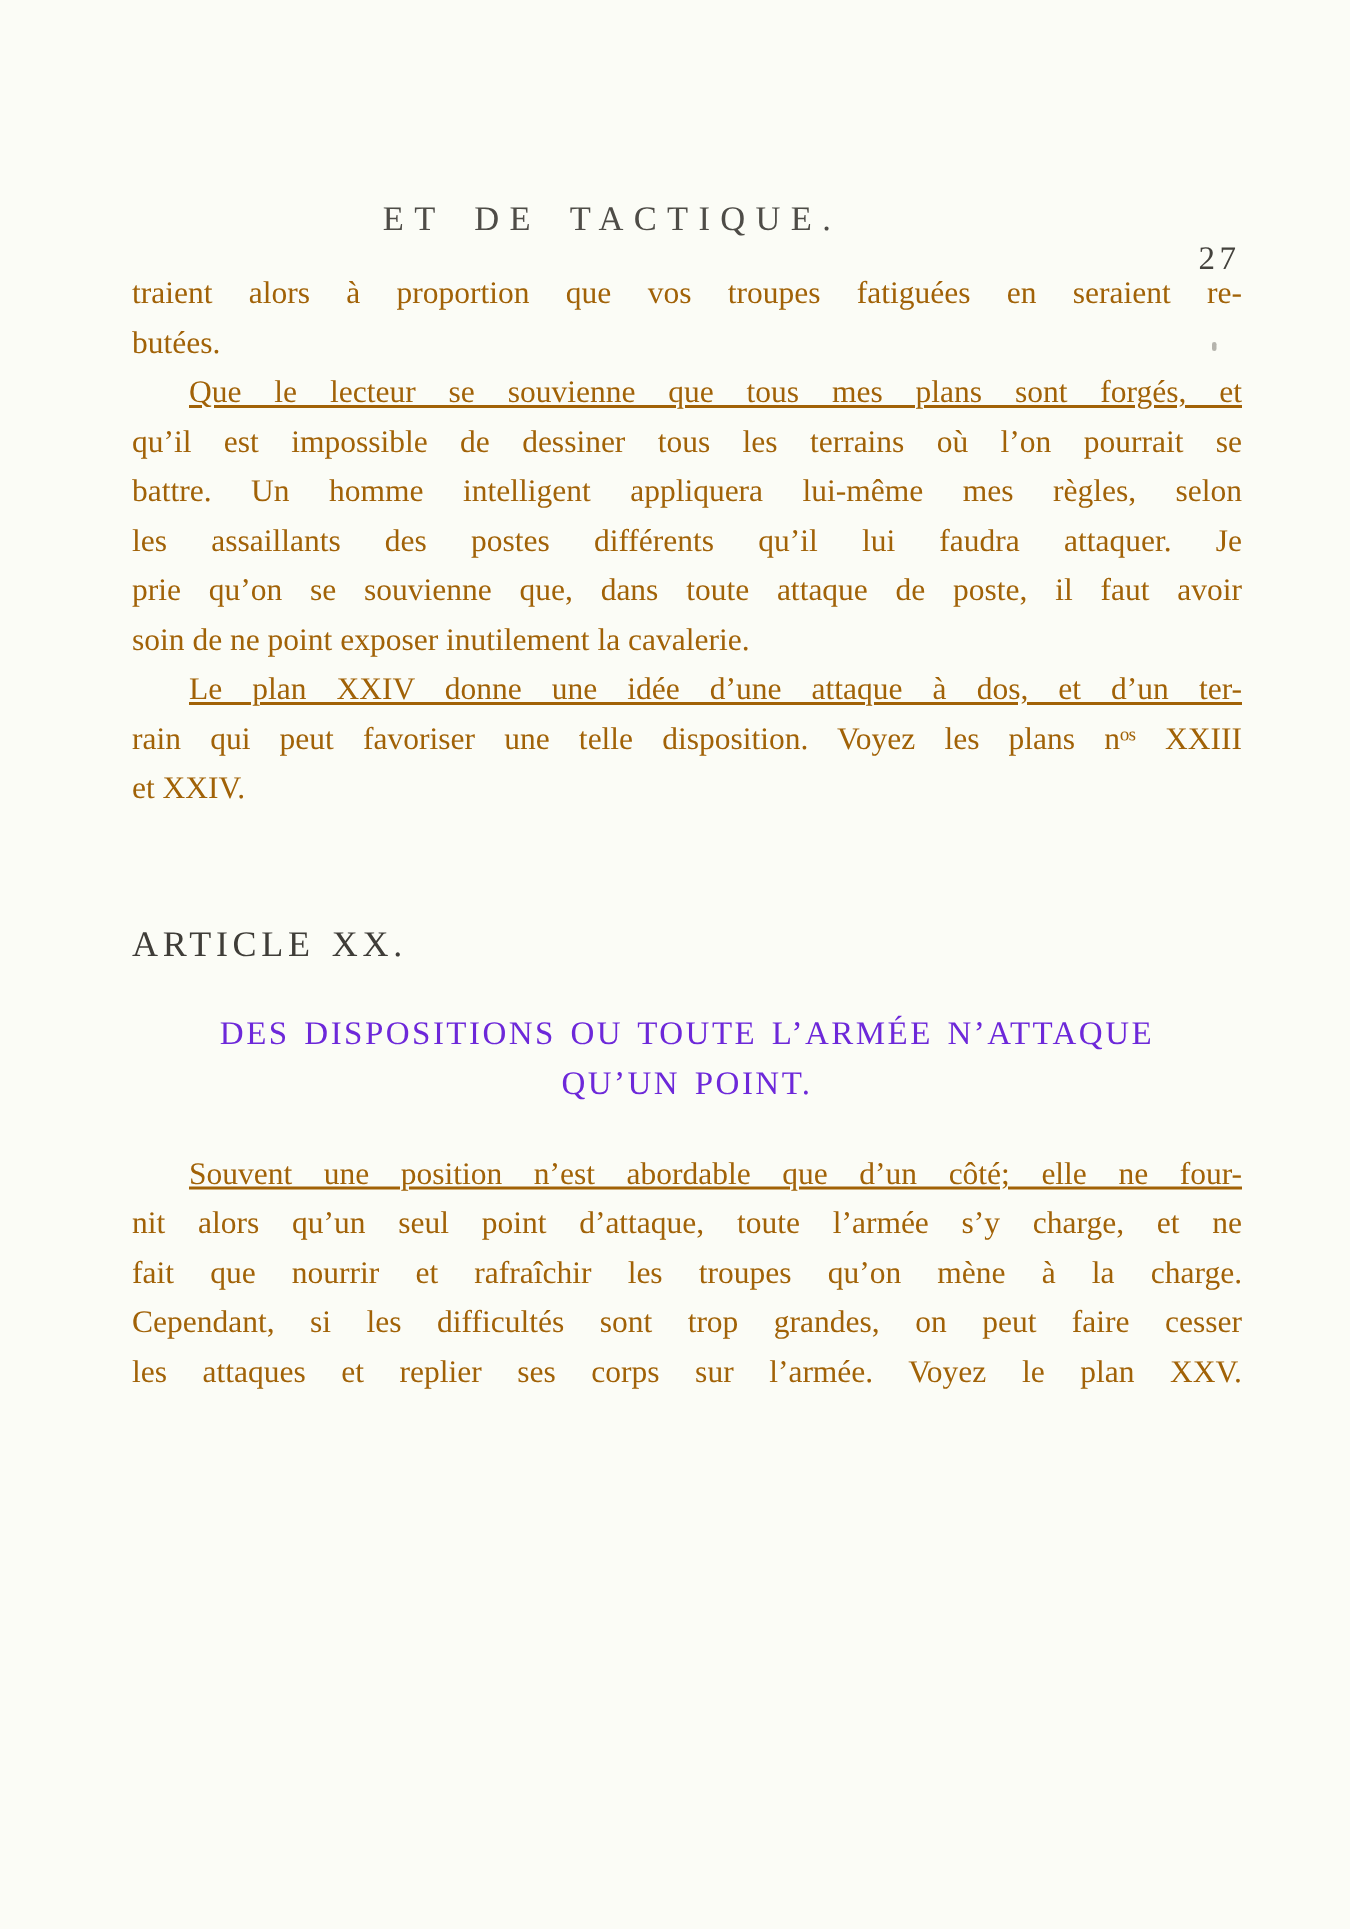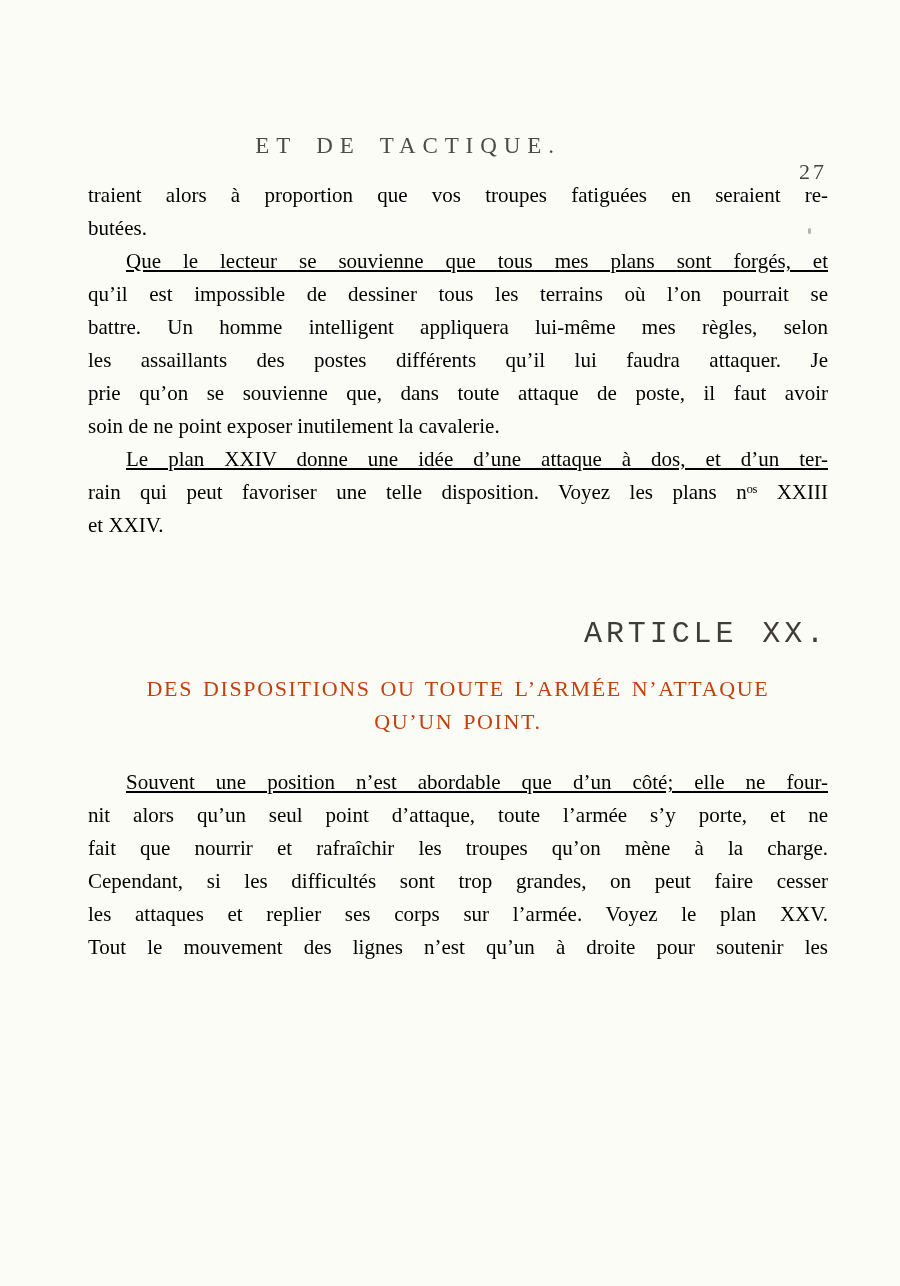--- a/index.html
+++ b/index.html
@@ -32,57 +32,56 @@
     letter-spacing:0.14em;
     color:#44423d;
     margin-top:16px;
   }
   
   .text-block{
     position:absolute;
     left:88px;width:740px;
     font-size:21px;
     line-height:33px;
-    color:#000000;
+    color:#a16207;
   }
   #section1{top:179px;}
   #section2{top:766px;}
   .line{
     text-align:justify;
     text-align-last:justify;
     white-space:normal;
     height:33px;
   }
   .line.para-end{
     text-align-last:left;
   }
   .line.indent{
     text-indent:38px;
     text-decoration:underline;
   }
   
   .article-title{
     position:absolute;
     left:88px;top:617px;width:740px;
-    text-align:right;
-    font-size:30px;
+    text-align:left;
+    font-size:24px;
     letter-spacing:0.13em;
     word-spacing:0.1em;
     color:#3f3d38;
-    font-family:Liberation Mono, monospace;
   }
   .article-subtitle{
     position:absolute;
     left:82px;top:672px;width:752px;
     text-align:center;
     font-size:22px;
     line-height:33px;
     letter-spacing:0.075em;
     word-spacing:0.12em;
-    color:#c2410c;
+    color:#6d28d9;
   }
   
   .speck{
     position:absolute;
     left:808px;top:228px;
     width:3px;height:6px;
     background:#8f8d86;
     border-radius:2px;
     opacity:.65;
   }
@@ -121,21 +120,20 @@
   <div class="article-title">ARTICLE XX.</div>
 
   <div class="article-subtitle">
     <div>DES DISPOSITIONS OU TOUTE L’ARMÉE N’ATTAQUE</div>
     <div>QU’UN POINT.</div>
   </div>
 
   <div class="text-block" id="section2">
       <div class="para">
         <div class="line indent">Souvent une position n’est abordable que d’un côté; elle ne four-</div>
-        <div class="line">nit alors qu’un seul point d’attaque, toute l’armée s’y porte, et ne</div>
+        <div class="line">nit alors qu’un seul point d’attaque, toute l’armée s’y charge, et ne</div>
         <div class="line">fait que nourrir et rafraîchir les troupes qu’on mène à la charge.</div>
         <div class="line">Cependant, si les difficultés sont trop grandes, on peut faire cesser</div>
         <div class="line">les attaques et replier ses corps sur l’armée.  Voyez le plan XXV.</div>
-        <div class="line">Tout le mouvement des lignes n’est qu’un à droite pour soutenir les</div>
       </div>
     </div>
 
 </div>
 
 </body></html>

